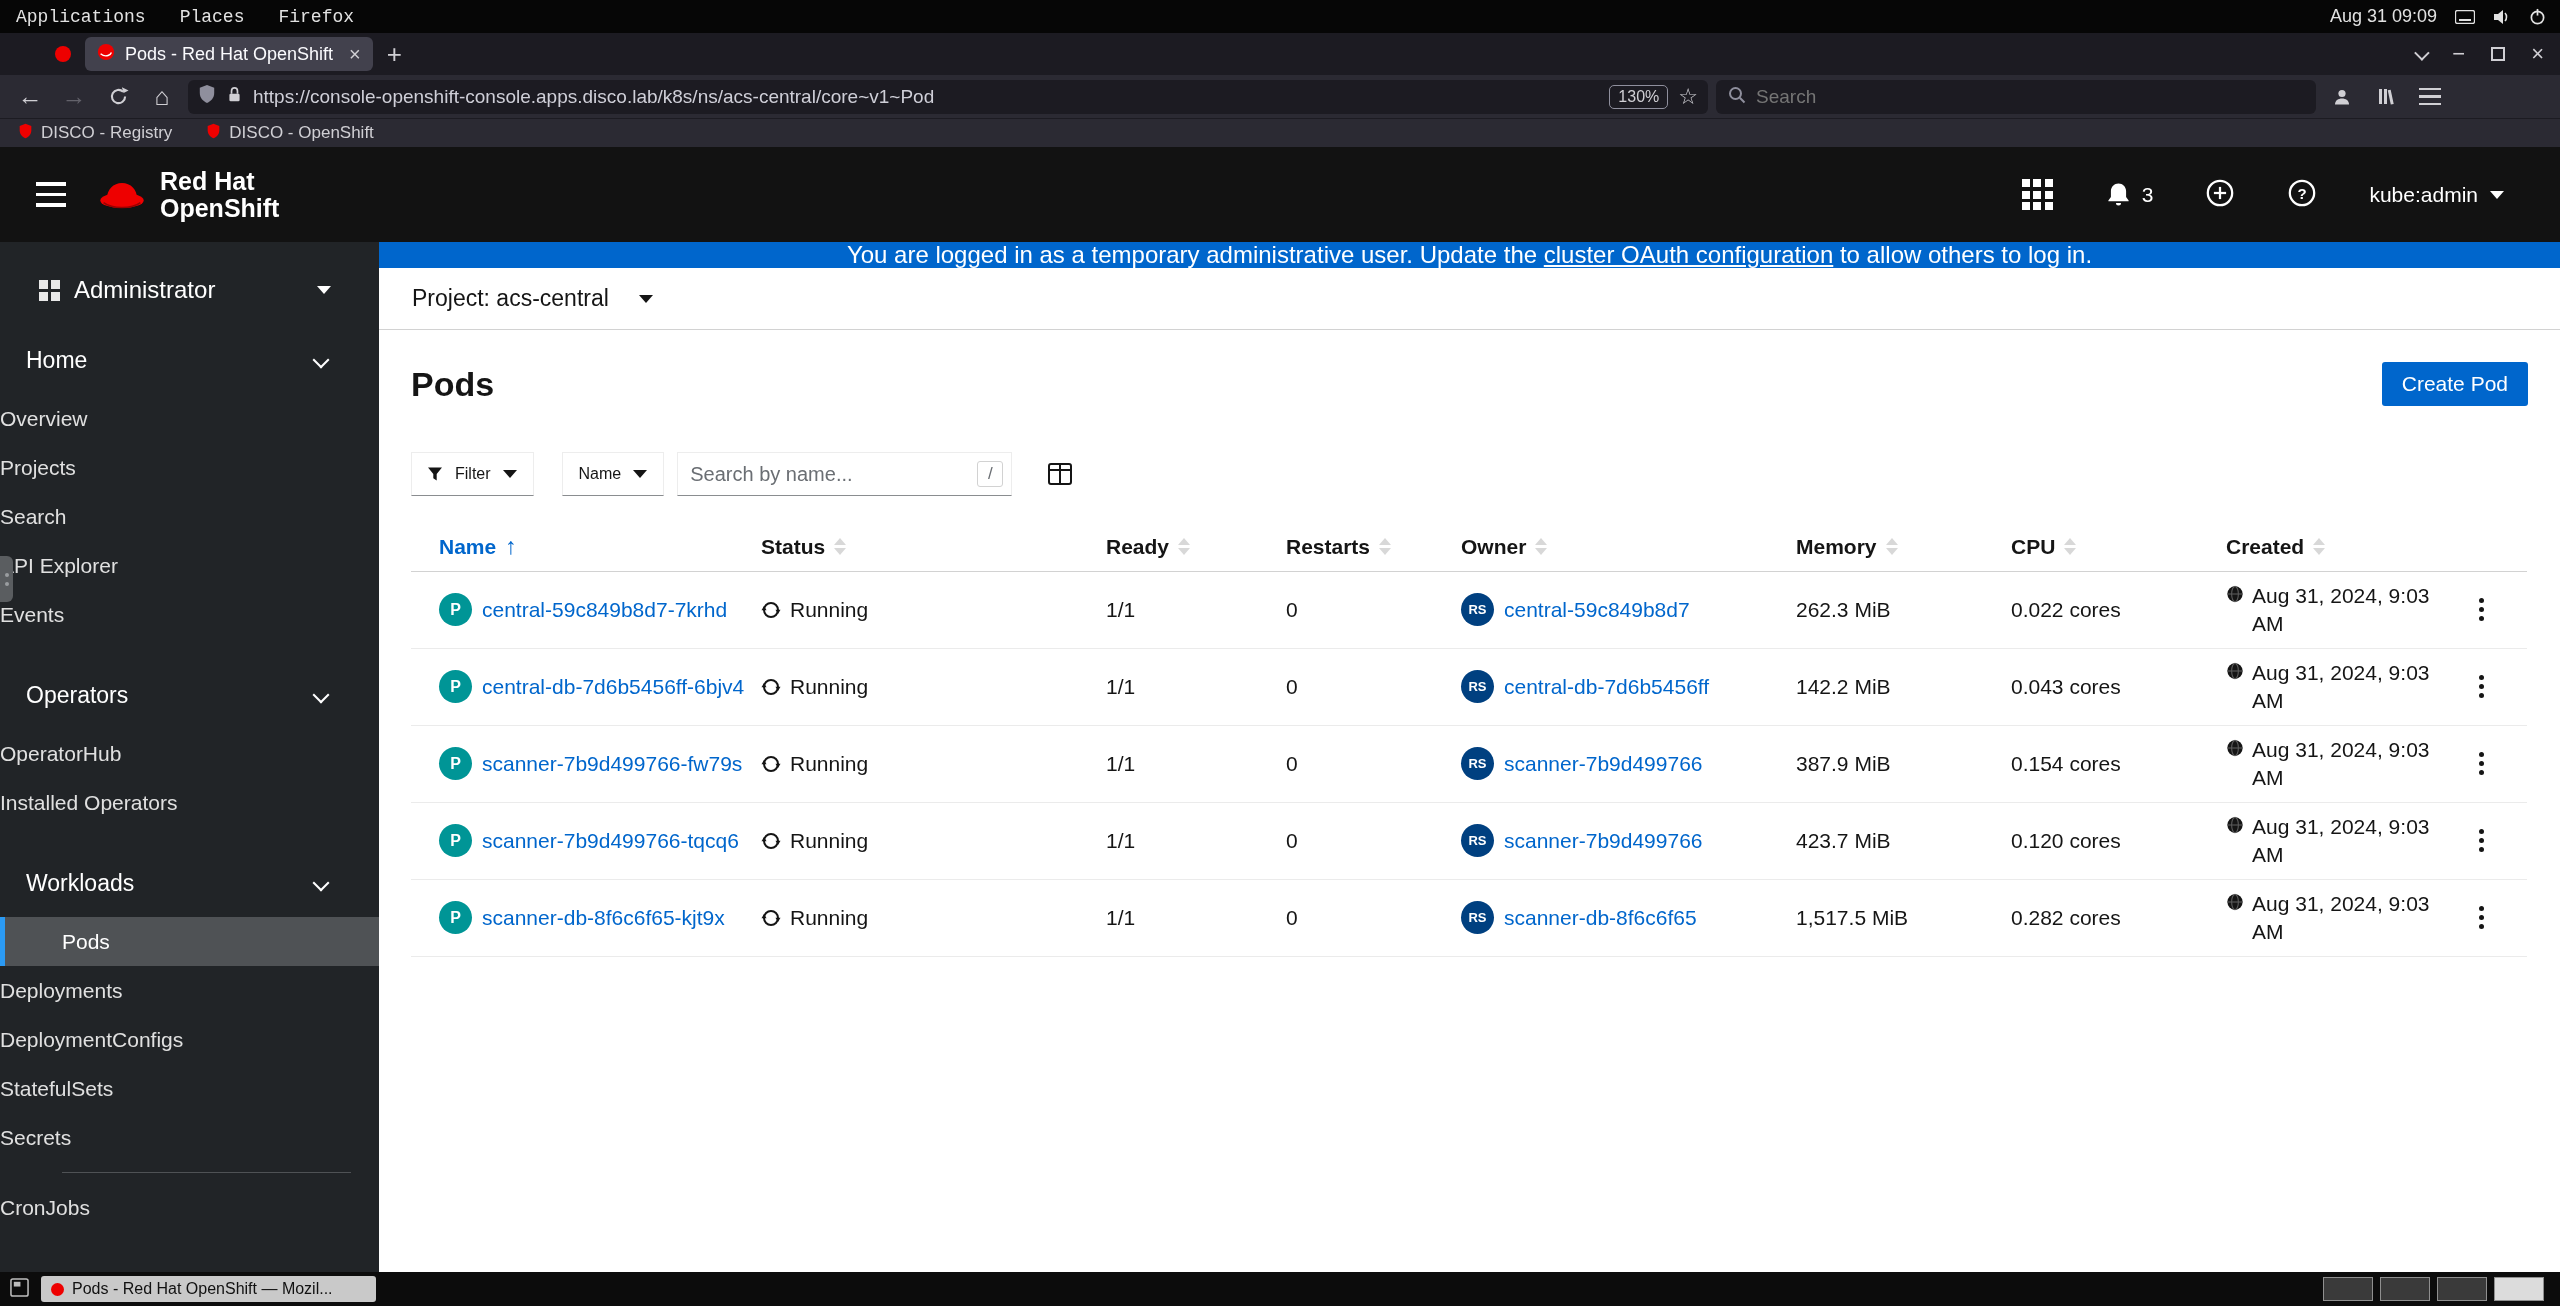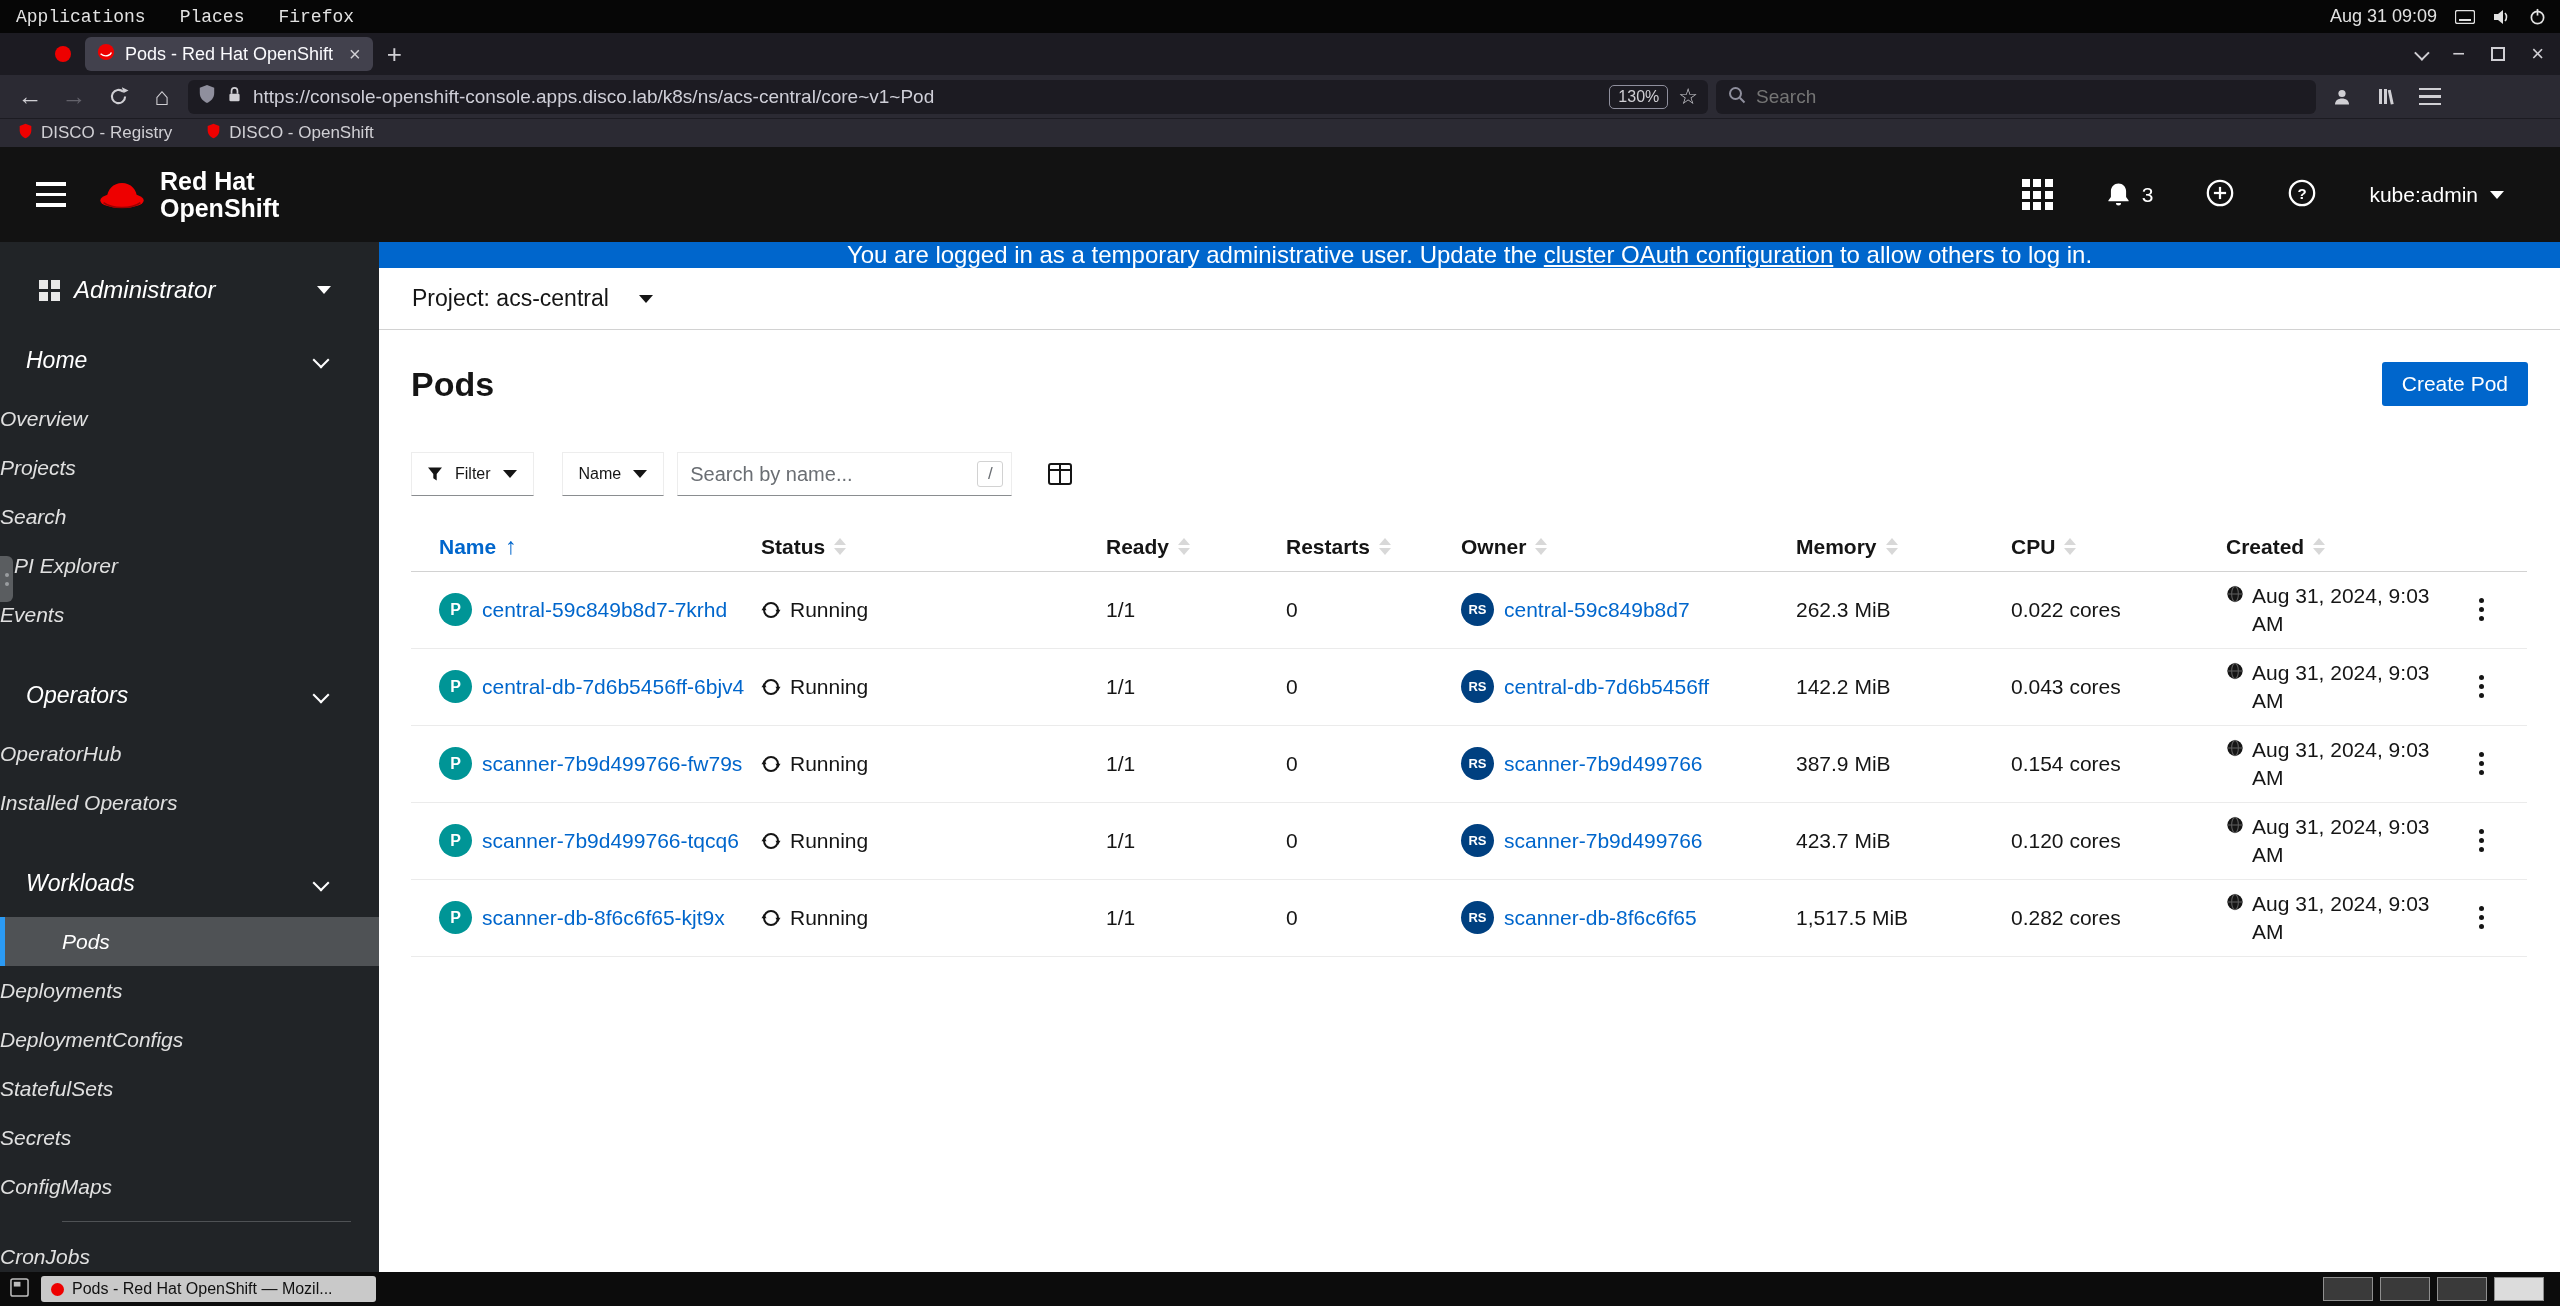--- a/index.html
+++ b/index.html
@@ -50,21 +50,21 @@
   .masthead .right { margin-left:auto; display:flex; align-items:center; gap:52px; padding-right:56px; }
   .bell-wrap { display:flex; align-items:center; gap:10px; font-size:21px; }
   .grid-icon { display:grid; grid-template-columns:repeat(3,8px); grid-template-rows:repeat(3,8px); gap:3.5px; }
   .grid-icon i { background:#fff; }
   .user-wrap { display:flex; align-items:center; gap:12px; font-size:21px; }
   .caret-w { width:0; height:0; border-left:7px solid transparent; border-right:7px solid transparent; border-top:8px solid #fff; }
   .caret-d { width:0; height:0; border-left:7px solid transparent; border-right:7px solid transparent; border-top:8px solid #151515; }
 
   
   .app { flex:1; display:flex; min-height:0; }
-  .sidebar { width:379px; flex:0 0 auto; background:#212427; color:#fff; overflow:hidden; position:relative;font-style:italic; }
+  .sidebar { width:379px; flex:0 0 auto; background:#212427; color:#fff; overflow:hidden; position:relative; }
   .main { flex:1; display:flex; flex-direction:column; background:#fff; min-width:0; }
 
   
   .perspective { margin-top:24px; height:48px; display:flex; align-items:center; gap:14px; padding-left:39px; font-size:24px; position:relative; }
   .persp-icon { display:grid; grid-template-columns:repeat(2,9px); grid-template-rows:repeat(2,9px); gap:3px; }
   .persp-icon i { background:#e8e8e8; }
   .perspective .caret-w { position:absolute; right:48px; }
   .nav-section { margin-top:30px; }
   .nav-section.first { margin-top:20px; }
   .nav-header { height:52px; display:flex; align-items:center; padding-left:26px; font-size:23px; position:relative; margin-bottom:8px; }
@@ -334,21 +334,20 @@
     <div class="nav-section">
       <div class="nav-header">
         <span>Workloads</span>
         <span class="nav-chev"></span>
       </div>
       <div class="nav-item current">Pods</div>
       <div class="nav-item">Deployments</div>
       <div class="nav-item">DeploymentConfigs</div>
       <div class="nav-item">StatefulSets</div>
       <div class="nav-item">Secrets</div>
-      <div class="nav-item">ConfigMaps</div>
       <div class="nav-divider"></div>
       <div class="nav-item">CronJobs</div>
     </div>
 
     <div class="side-notch">
         <i></i>
         <i></i>
       </div>
   </div>
 

